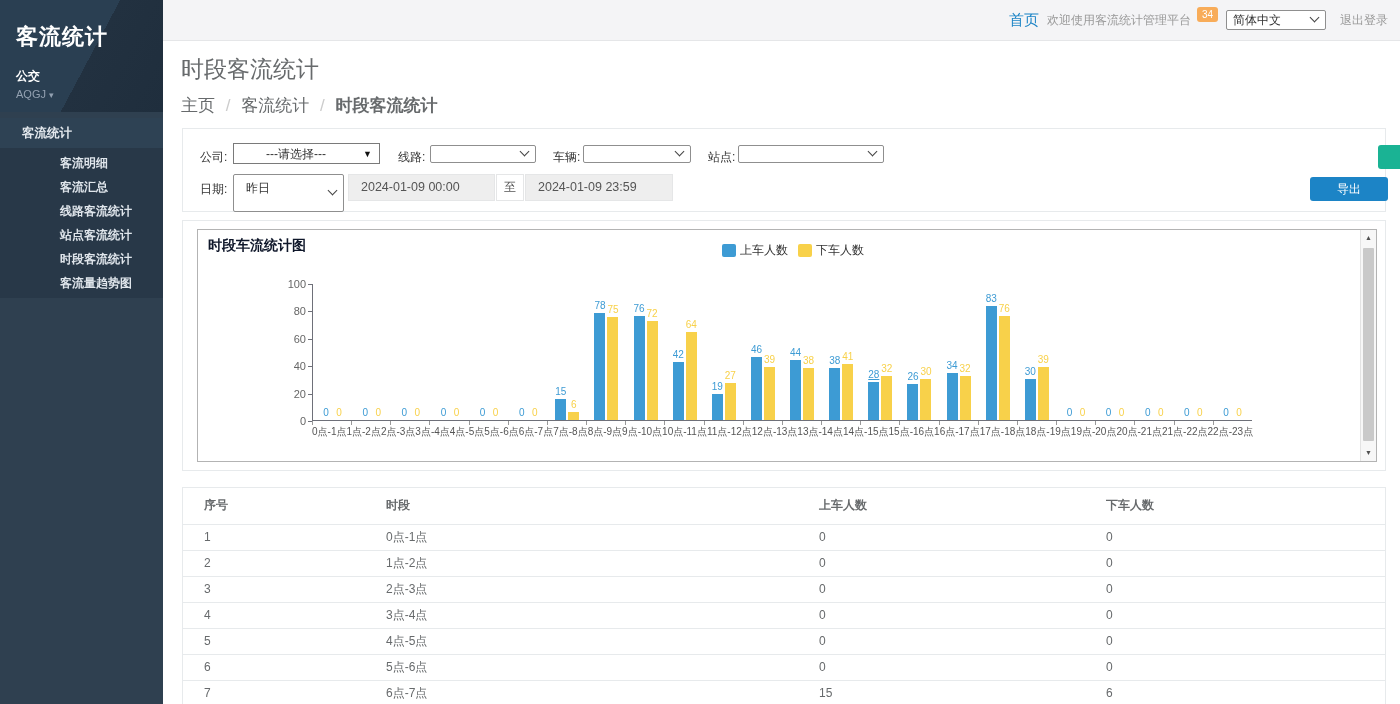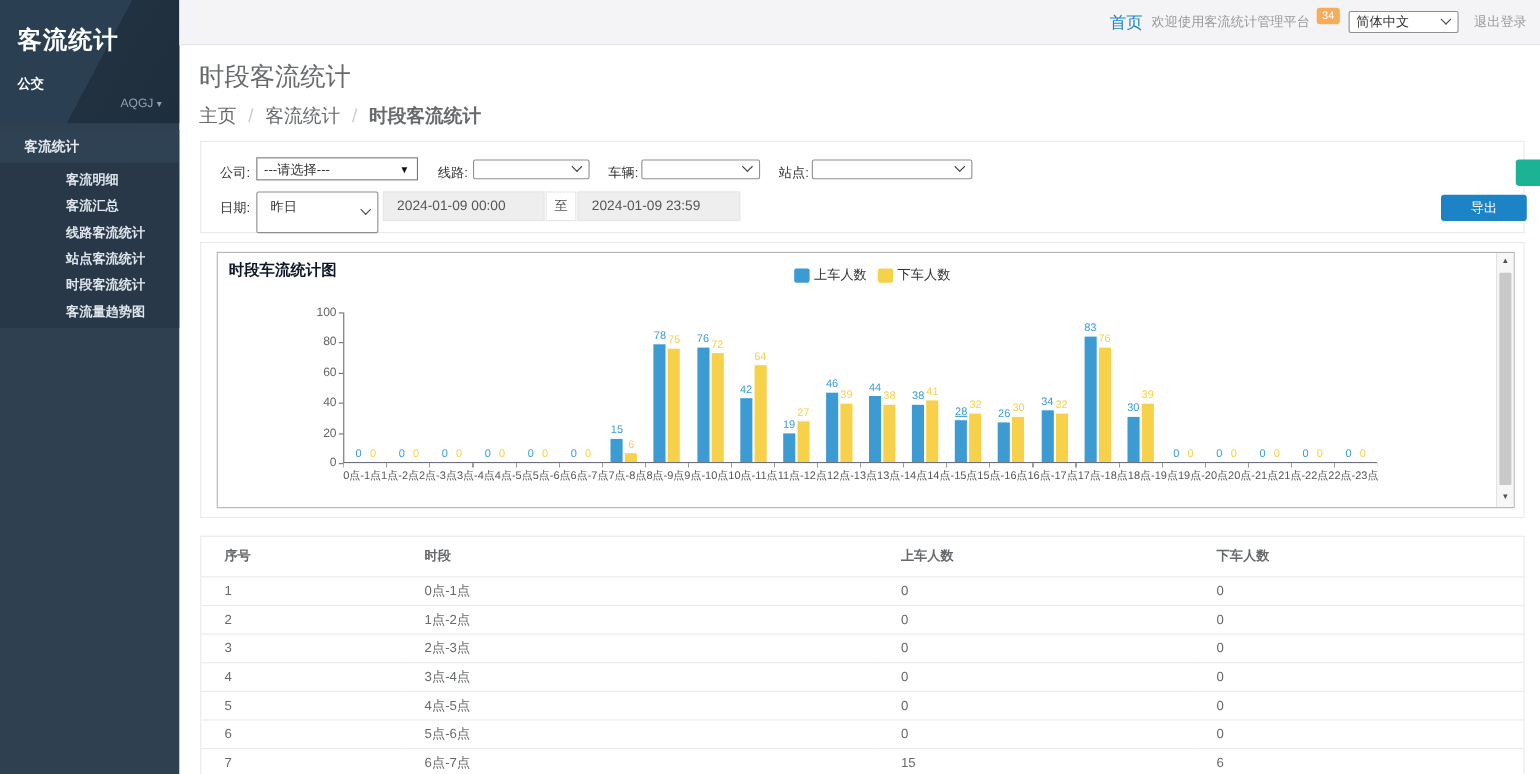--- a/index.html
+++ b/index.html
@@ -6,21 +6,21 @@
   html,body { width:1400px; height:704px; overflow:hidden; background:#fff;
     font-family:"Liberation Sans","DejaVu Sans",sans-serif; }
   body { position:relative; }
 
   
   #sidebar { position:absolute; left:0; top:0; width:163px; height:704px; background:#2f4050; }
   .side-header { height:112px; padding:22px 16px 0 16px;
     background:linear-gradient(118deg,#2a3f52 0%,#2a3f52 54%,#223140 54%,#1f2e3d 100%); }
   .app-title { color:#ffffff; font-size:22px; font-weight:bold; letter-spacing:1px; }
   .org-name { color:#ffffff; font-size:12px; font-weight:bold; margin-top:16px; }
-  .account { color:#93a1b1; font-size:11px; margin-top:3px; cursor:pointer;text-align:right; }
+  .account { color:#93a1b1; font-size:11px; margin-top:3px; cursor:pointer; }
   .account .caret { font-size:9px; }
   #sidebar-nav { margin-top:6px; }
   .nav-section { height:30px; line-height:30px; padding-left:22px; font-size:12.5px;
     font-weight:600; color:#e4e9ee; cursor:pointer; }
   .nav-section.active { background:#2e4254; }
   .nav-sub { background:#283848; padding:3px 0; }
   .nav-subitem { height:24px; line-height:24px; padding-left:60px; font-size:12px;
     font-weight:700; color:#dfe5eb; cursor:pointer; white-space:nowrap; }
   .nav-section + .nav-section { margin-top:6px; }
   .nav-sub + .nav-section { margin-top:4px; }
@@ -52,21 +52,21 @@
 
   
   .panel { position:absolute; background:#fff; border:1px solid #e7eaec; }
 
   
   #filter-panel { left:182px; top:128px; width:1204px; height:84px; }
   .f-label { position:absolute; font-size:12px; color:#333; }
   .sel { position:absolute; background:#fff; border:1px solid #8f8f8f; border-radius:2px;
     font-size:12px; color:#333; cursor:pointer; }
   .sel .txt { display:block; padding:1px 18px 0 6px; line-height:16px; overflow:hidden; white-space:nowrap; }
-  .company-sel { border:1px solid #7a7a7a; border-radius:0; }
+  .company-sel { border:1px solid #7a7a7a; border-radius:0;padding-left:26px; }
   .company-sel .tri { position:absolute; right:7px; top:50%; margin-top:-5px; font-size:9px; color:#111; }
   .date-input { position:absolute; background:#eeeeee; border:1px solid #e5e6e7; color:#555;
     font-size:12.5px; line-height:25px; padding-left:12px; }
   .date-sep { position:absolute; background:#fff; border:1px solid #e5e6e7; color:#555; font-size:12px;
     line-height:25px; text-align:center; }
   .btn { position:absolute; width:78px; height:24px; border:none; border-radius:3px; color:#fff;
     font-size:12px; cursor:pointer; font-family:inherit; }
   .btn-query { background:#1ab394; }
   .btn-export { background:#1c84c6; }
 

